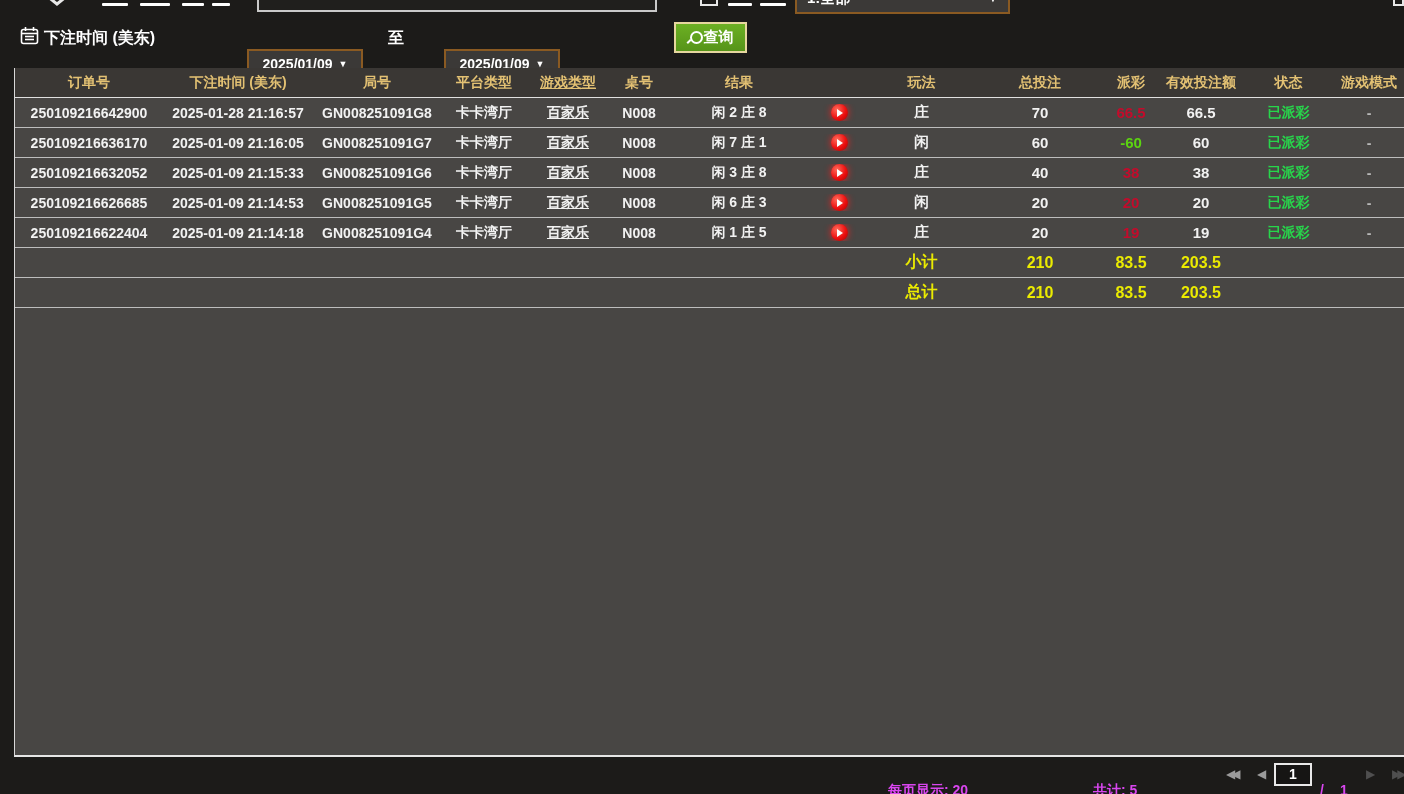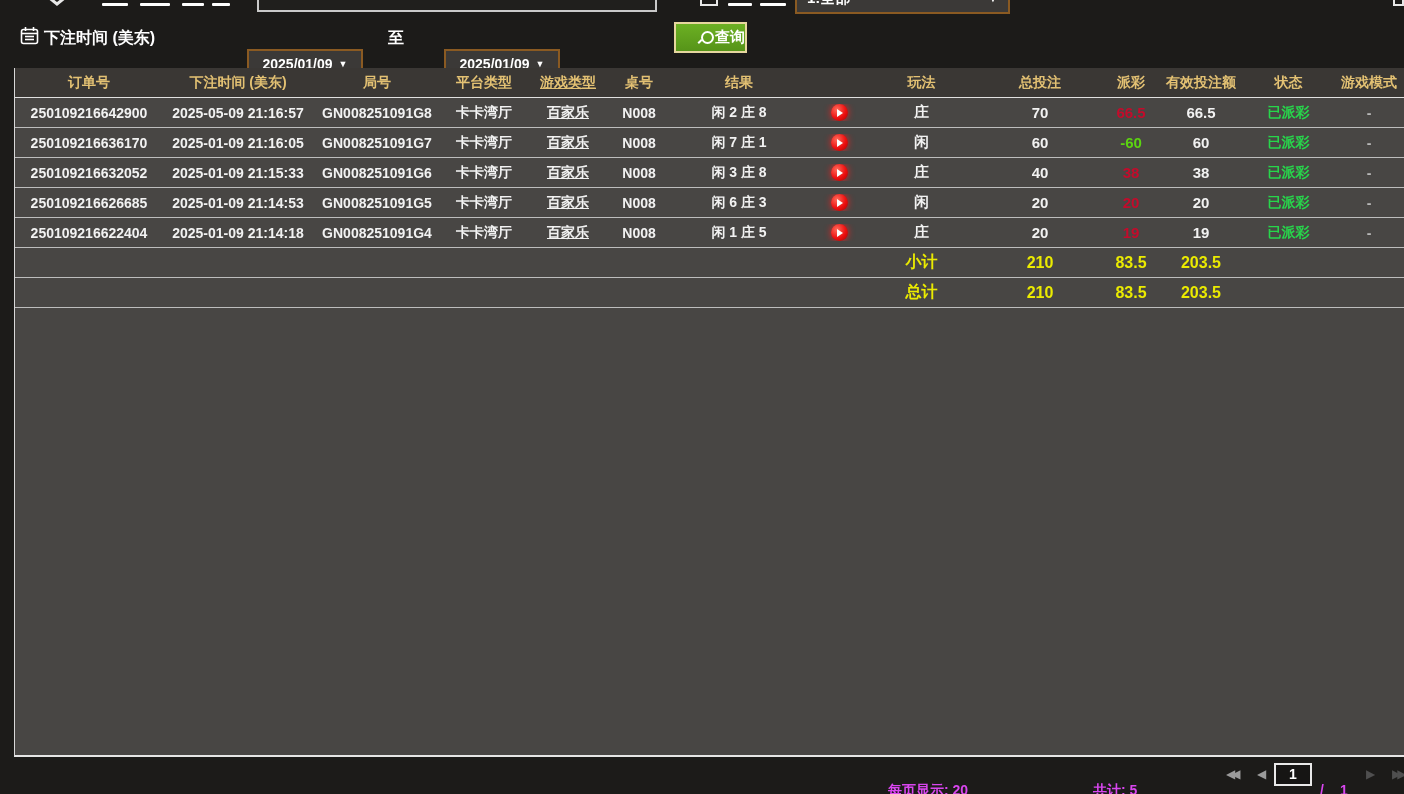--- a/index.html
+++ b/index.html
@@ -22,21 +22,21 @@
   .crop-chevron{position:absolute;top:-4px;}
   .crop-box-icon{position:absolute;top:-6px;width:18px;height:12px;border:2px solid #e8e8e8;border-bottom-width:2px;background:transparent;}
   .filter-row{position:absolute;left:0;top:22px;width:1404px;height:34px;}
   .cal-icon{position:absolute;left:20px;top:4px;}
   .bet-time-label{position:absolute;left:44px;top:6px;font-size:16px;font-weight:700;color:#fff;}
   .date-select{position:absolute;top:2px;width:116px;height:29px;background:var(--datebg);border:2px solid var(--datebrd);
     color:#fff;font-size:14px;font-weight:700;display:flex;align-items:center;justify-content:center;gap:6px;cursor:pointer;margin-top:25px;}
   .date-select .arrow{font-size:9px;}
   .to-label{position:absolute;left:388px;top:6px;font-size:16px;font-weight:700;color:#fff;}
   .query-btn{position:absolute;left:674px;top:0px;width:73px;height:31px;background:linear-gradient(#6cb023,#569419);
-    border:2px solid var(--btnbrd);color:#fff;font-size:15px;font-weight:700;display:flex;align-items:center;justify-content:flex-end;gap:3px;cursor:pointer;}
+    border:2px solid var(--btnbrd);color:#fff;font-size:15px;font-weight:700;display:flex;align-items:center;justify-content:center;gap:3px;cursor:pointer;}
   .mag{position:relative;width:13px;height:13px;display:inline-block;}
   .mag::before{content:"";position:absolute;left:2px;top:0;width:9px;height:9px;border:2px solid #fff;border-radius:50%;}
   .mag::after{content:"";position:absolute;left:0px;bottom:0px;width:2px;height:5px;background:#fff;transform:rotate(45deg);}
 
   
   .table{position:absolute;left:14px;top:68px;width:1392px;height:689px;background:var(--row);
     border-left:1px solid #d8d8d8;border-bottom:2px solid #e6e6e6;}
   .trow{display:flex;align-items:center;height:30px;border-bottom:1px solid var(--sep);}
   .thead{background:var(--rowhead);border-bottom:1px solid #e0e0e0;}
   .thead .td{color:var(--gold);font-weight:700;font-size:14px;}
@@ -126,21 +126,21 @@
     <div class="td c8">玩法</div>
     <div class="td c9">总投注</div>
     <div class="td c10">派彩</div>
     <div class="td c11">有效投注额</div>
     <div class="td c12">状态</div>
     <div class="td c13">游戏模式</div>
   </div>
 
   <div class="trow">
     <div class="td c0">250109216642900</div>
-    <div class="td c1">2025-05-09 21:16:57</div>
+    <div class="td c1">2025-01-28 21:16:57</div>
     <div class="td c2">GN008251091G8</div>
     <div class="td c3">卡卡湾厅</div>
     <div class="td c4">百家乐</div>
     <div class="td c5">N008</div>
     <div class="td c6">闲 2 庄 8</div>
     <div class="td c7"><span class="playbtn"><span class="tri"></span></span></div>
     <div class="td c8 num">庄</div>
     <div class="td c9 num">70</div>
     <div class="td c10 num pos">66.5</div>
     <div class="td c11 num">66.5</div>

